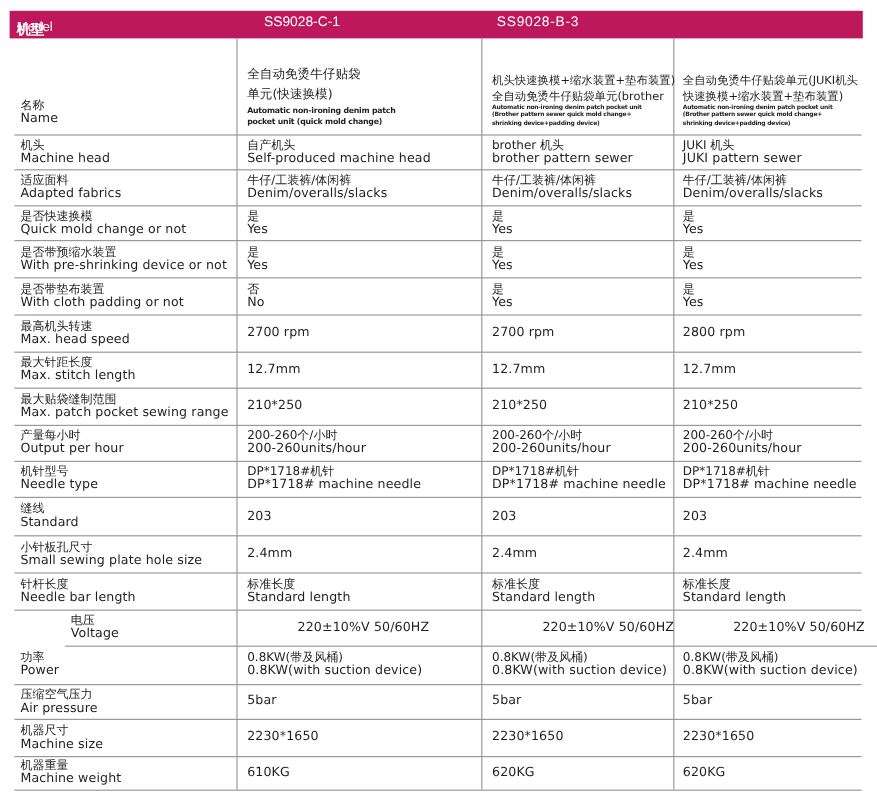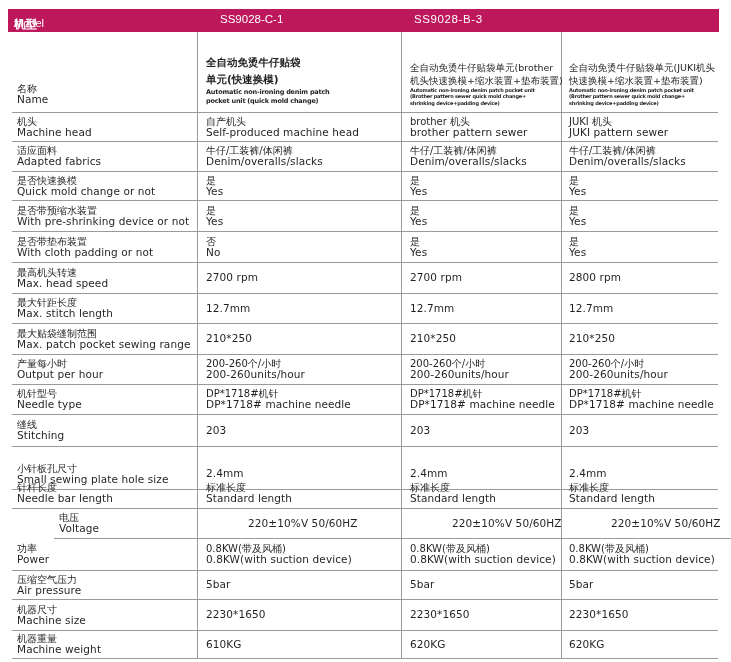--- a/index.html
+++ b/index.html
@@ -20,21 +20,21 @@
   .cell { position: absolute; top: 0; bottom: 0; display: flex; flex-direction: column;
           justify-content: center; font-size: 10.5px; line-height: 11px; white-space: nowrap; }
   .c0 { left: 5px; width: 180px; }
   .c1 { left: 194px; width: 200px; }
   .c2 { left: 398px; width: 155px; }
   .c3 { left: 557px; width: 150px; }
   .cell .zh { font-size: 10px; }
   .cell .en { font-size: 10.5px; letter-spacing: 0.1px; }
   .name-row .cell { justify-content: flex-end; padding-bottom: 6px; }
   .name-row .c0 { padding-bottom: 7px; }
-  .name-zh-big { font-size: 10.5px; line-height: 17px; font-weight: bold; }
+  .name-zh-big { font-size: 10.5px; line-height: 17px; }
   .name-en-small { font-size: 6.5px; line-height: 9px; font-weight: bold; letter-spacing: -0.2px; }
   .name-zh-mid { font-size: 9.5px; line-height: 13px; }
   .name-en-tiny { font-size: 5px; line-height: 6.5px; font-weight: bold; letter-spacing: -0.2px; }
 </style>
 </head>
 <body>
 
 <div class="header">
   <span class="h-label">
     <span class="zh">机型</span>
@@ -56,22 +56,22 @@
       <span class="zh">名称</span>
       <span class="en">Name</span>
     </div>
     <div class="cell c1">
       <span class="name-zh-big">全自动免烫牛仔贴袋</span>
       <span class="name-zh-big">单元(快速换模)</span>
       <span class="name-en-small">Automatic non-ironing denim patch</span>
       <span class="name-en-small">pocket unit (quick mold change)</span>
     </div>
     <div class="cell c2">
+      <span class="name-zh-mid">机头快速换模+缩水装置+垫布装置)</span>
       <span class="name-zh-mid">全自动免烫牛仔贴袋单元(brother</span>
-      <span class="name-zh-mid">机头快速换模+缩水装置+垫布装置)</span>
       <span class="name-en-tiny">Automatic non-ironing denim patch pocket unit</span>
       <span class="name-en-tiny">(Brother pattern sewer quick mold change+</span>
       <span class="name-en-tiny">shrinking device+padding device)</span>
     </div>
     <div class="cell c3">
       <span class="name-zh-mid">全自动免烫牛仔贴袋单元(JUKI机头</span>
       <span class="name-zh-mid">快速换模+缩水装置+垫布装置)</span>
       <span class="name-en-tiny">Automatic non-ironing denim patch pocket unit</span>
       <span class="name-en-tiny">(Brother pattern sewer quick mold change+</span>
       <span class="name-en-tiny">shrinking device+padding device)</span>
@@ -244,33 +244,33 @@
         <span class="en">DP*1718# machine needle</span>
       </div>
       <div class="cell c3">
         <span class="zh">DP*1718#机针</span>
         <span class="en">DP*1718# machine needle</span>
       </div>
     </div>
     <div class="row" style="top: 414px; height: 32px;">
       <div class="cell c0">
         <span class="zh">缝线</span>
-        <span class="en">Stitching</span>
+        <span class="en">Standard</span>
       </div>
       <div class="cell c1">
         <span class="en">203</span>
       </div>
       <div class="cell c2">
         <span class="en">203</span>
       </div>
       <div class="cell c3">
         <span class="en">203</span>
       </div>
     </div>
-    <div class="row" style="top: 446px; height: 31px; margin-top: 12px;">
+    <div class="row" style="top: 446px; height: 31px;">
       <div class="cell c0">
         <span class="zh">小针板孔尺寸</span>
         <span class="en">Small sewing plate hole size</span>
       </div>
       <div class="cell c1">
         <span class="en">2.4mm</span>
       </div>
       <div class="cell c2">
         <span class="en">2.4mm</span>
       </div>

